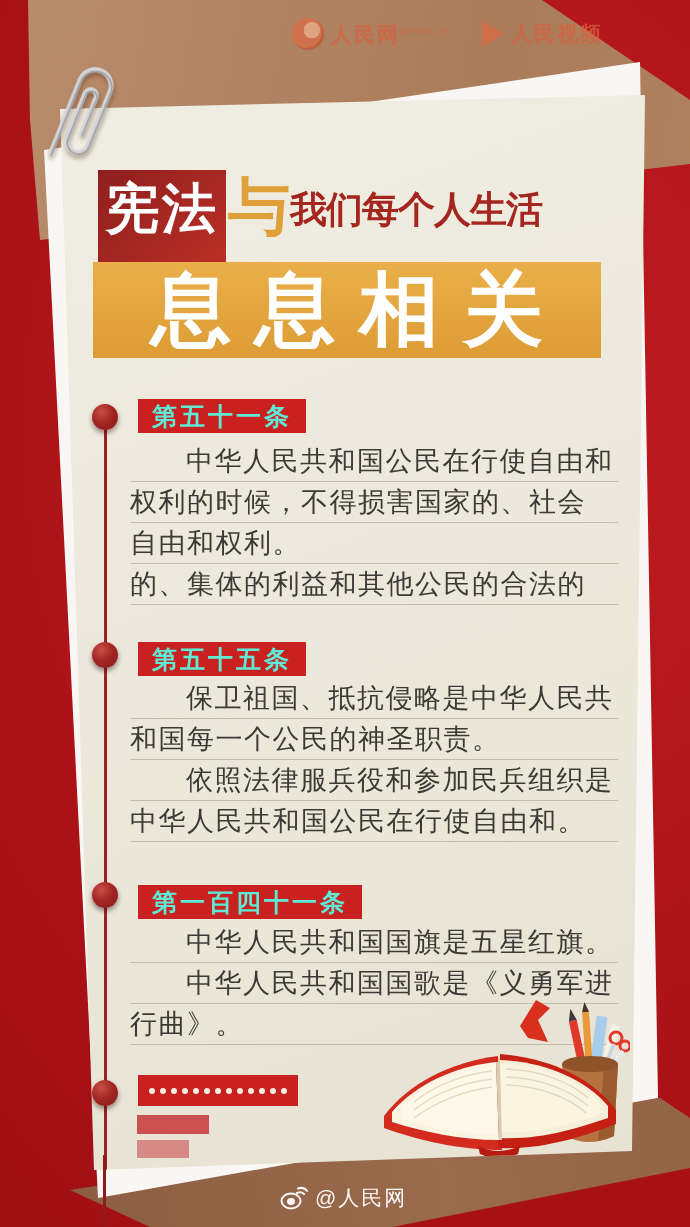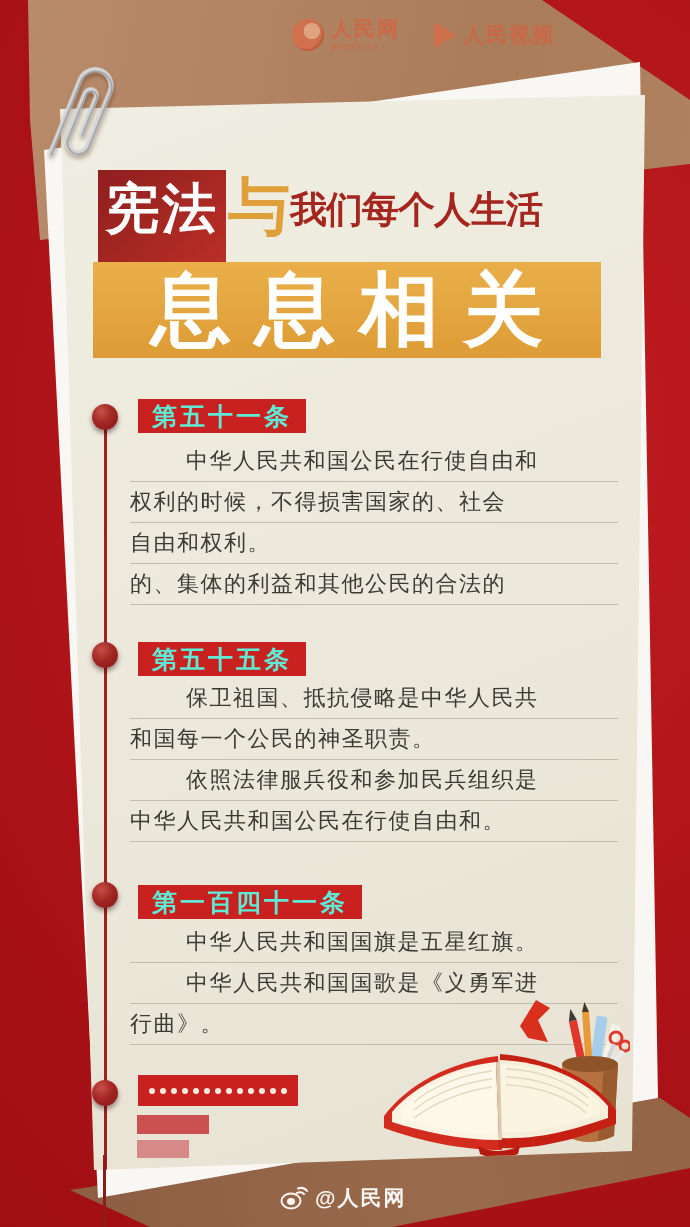--- a/index.html
+++ b/index.html
@@ -19,21 +19,21 @@
     position:absolute;inset:0;z-index:1;
     background:linear-gradient(80deg,#8a5b41 0%,#9a6a4c 50%,#8f5f43 100%);
     clip-path:polygon(70px 1190px, 660px 1098px, 690px 1118px, 690px 1168px, 392px 1227px, 150px 1227px);
   }
   
   .logo-row{position:absolute;left:292px;top:18px;z-index:2;display:flex;gap:34px;align-items:center;opacity:.72;}
   .logo{display:flex;align-items:center;gap:7px;}
   .logo-disc{width:32px;height:32px;border-radius:50%;
     background:radial-gradient(circle at 62% 38%, #f2b08c 0 28%, #dd6a45 30% 100%);
     box-shadow:inset -2px -2px 0 rgba(150,50,20,.4);}
-  .logo-col{display:flex;flex-direction:column;line-height:1;}
+  .logo-col{display:flex;line-height:1;}
   .logo-cn{font-size:21px;font-weight:900;color:#d9603f;letter-spacing:2px;}
   .logo-domain{font-size:9px;color:#d9603f;letter-spacing:1px;margin-top:3px;}
   .play-tri{width:0;height:0;border-left:22px solid #dd6a45;border-top:13px solid transparent;border-bottom:13px solid transparent;}
   .logo-video-text{font-size:21px;font-weight:900;color:#d9603f;letter-spacing:2px;}
   
   .backing-paper{
     position:absolute;inset:0;z-index:2;background:#f8f7f3;
     clip-path:polygon(44px 150px, 640px 62px, 658px 1098px, 98px 1198px);
     filter:drop-shadow(0 6px 10px rgba(60,0,0,.35));
   }
@@ -57,38 +57,38 @@
   .timeline-line{position:absolute;left:44px;top:318px;width:3px;height:757px;background:#9e211f;}
   .pin{position:absolute;width:26px;height:26px;border-radius:50%;left:32px;
     background:radial-gradient(circle at 36% 30%, #c84f46 0%, #a32724 45%, #841718 100%);
     box-shadow:0 3px 5px rgba(40,0,0,.45);}
   
   .section{position:absolute;left:0;width:100%;}
   .sec-head{position:absolute;left:78px;top:0;height:34px;line-height:34px;
     background:#c8211f;color:#5eead4;font-size:25px;font-weight:700;padding:0 14px;letter-spacing:3px;white-space:nowrap;}
   .rows{position:absolute;left:70px;width:488px;}
   .row{height:41px;line-height:40px;border-bottom:1px solid #c2bcae;
-    font-size:22px;color:#3c3a35;letter-spacing:1.5px;white-space:nowrap;overflow:visible;}
+    font-size:27px;color:#3c3a35;letter-spacing:1.5px;white-space:nowrap;overflow:visible;}
   .row.indent{padding-left:56px;}
   
   .ellipsis-box{position:absolute;left:78px;top:980px;width:160px;height:31px;background:#c8211f;
     display:flex;align-items:center;justify-content:center;gap:5px;}
   .dot{width:6px;height:6px;border-radius:50%;background:#f6eee0;flex:0 0 auto;}
   .bar-med{position:absolute;left:77px;top:1020px;width:72px;height:19px;background:#cb5150;}
   .bar-light{position:absolute;left:77px;top:1045px;width:52px;height:18px;background:#d68987;}
   
   .illus{position:absolute;left:318px;top:903px;width:252px;height:172px;}
   
   .paperclip{position:absolute;left:36px;top:56px;width:96px;height:120px;z-index:6;
     transform:rotate(22deg);filter:drop-shadow(2px 3px 2px rgba(60,30,10,.35));}
   
   .timeline-ext{position:absolute;left:103px;top:1155px;width:3px;height:72px;background:#8e1b1a;z-index:5;}
   
   .watermark{position:absolute;left:280px;top:1184px;z-index:7;display:flex;align-items:center;gap:7px;color:#fff;opacity:.95;}
-  .wm-text{font-size:21px;font-weight:700;letter-spacing:2px;text-align:right;}
+  .wm-text{font-size:21px;font-weight:400;letter-spacing:2px;text-align:right;}
 </style>
 </head>
 <body>
 
 <div class="stage">
 
   <div class="kraft-top"></div>
   <div class="kraft-bottom"></div>
 
   <div class="logo-row">

